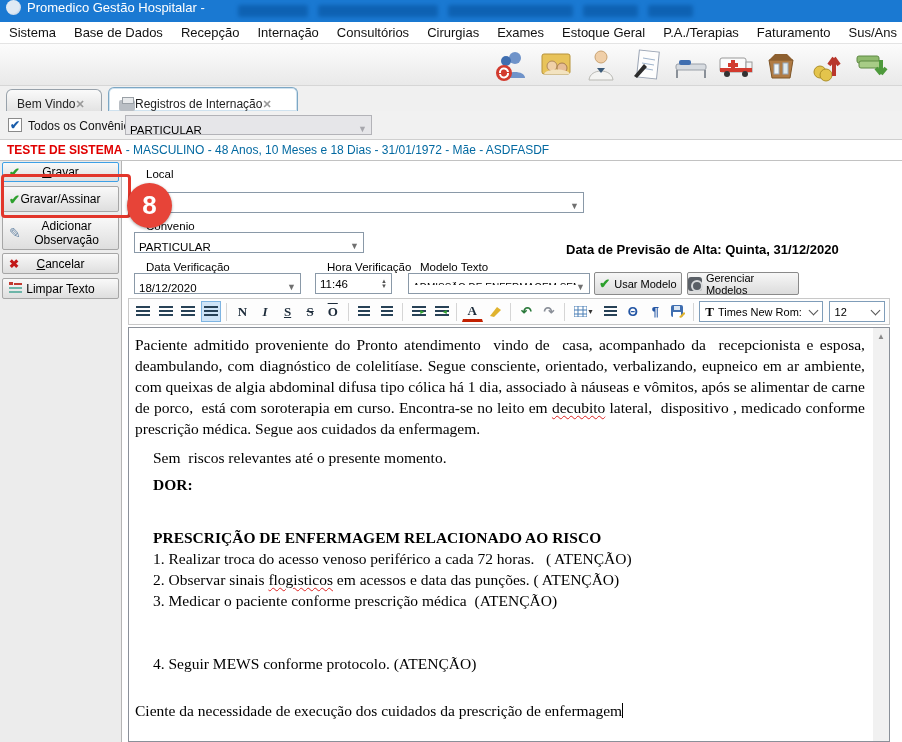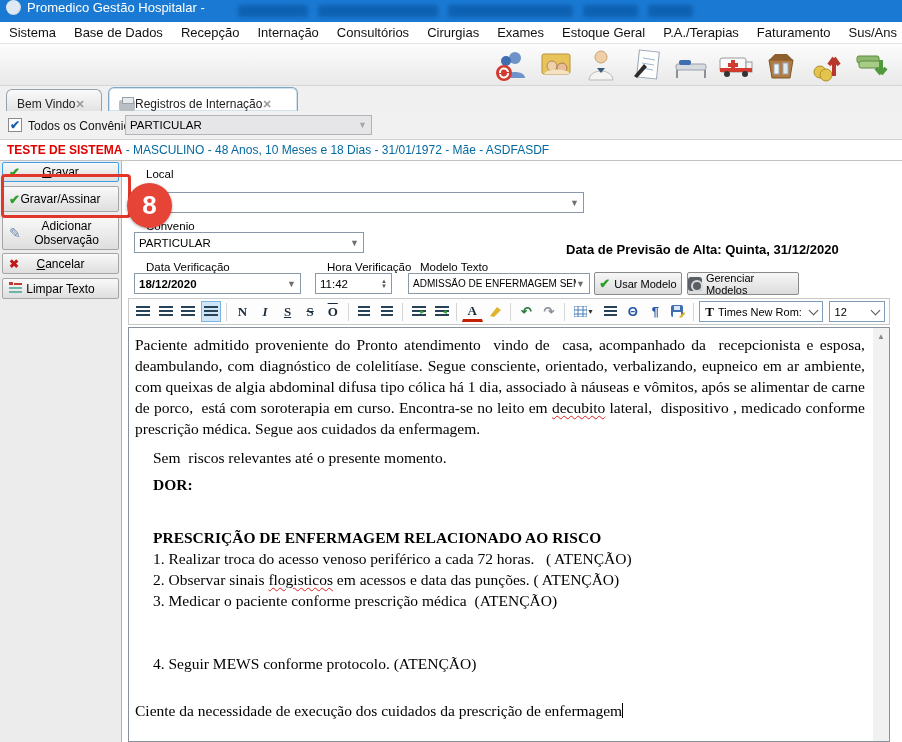--- a/index.html
+++ b/index.html
@@ -34,21 +34,21 @@
   .tab .close { color:#9a9a9a; font-size:11px; font-weight:bold; }
   .printer { width:16px; height:11px; background:#b9bec4; border-radius:2px; position:relative; }
   .printer:before { content:""; position:absolute; left:3px; top:-3px; width:10px; height:5px; background:#e8eaec; border:1px solid #9aa0a6; }
 
   
   .filterrow { position:absolute; left:0; top:111px; width:902px; height:28px; background:#f1f1f1; }
   .checkbox { position:absolute; left:8px; top:7px; width:14px; height:14px; background:#fff;
     border:1px solid #8a8a8a; font-size:12px; line-height:12px; text-align:center; color:#1b5eab; font-weight:bold; }
   .filterrow .lbl { position:absolute; left:28px; top:8px; font-size:12px; color:#111; }
   .combo { background:#fff; border:1px solid #8a99a8; font-size:11.5px; color:#000;
-    display:flex; align-items:center; padding:8px 4px; position:absolute; }
+    display:flex; padding:8px 4px; position:absolute; }
   .combo .arrow { margin-left:auto; color:#707070; font-size:9px; }
   .combo.disabled { background:#e6e6e9; border-color:#b3b3b8; }
   .combo.disabled .arrow { color:#a7a7ad; }
 
   
   .patientrow { position:absolute; left:0; top:139px; width:902px; height:22px; background:#fff;
     border-top:1px solid #cfcfcf; border-bottom:1px solid #c2c2c2; font-size:12px;
     display:flex; align-items:center; padding-left:7px; }
   .patientrow .pname { color:#e00000; font-weight:bold; }
   .patientrow .pdetails { color:#0369a1; white-space:pre; }
@@ -295,28 +295,28 @@
 
   <span class="flabel" style="left:12px;top:59px;">Convenio</span>
   <div class="combo" style="left:12px;top:71px;width:230px;height:21px;">
     <span>PARTICULAR</span>
     <span class="arrow">▼</span>
   </div>
 
   <span class="boldinfo" style="left:444px;top:81px;">Data de Previsão de Alta: Quinta, 31/12/2020</span>
 
   <span class="flabel" style="left:12px;top:100px;">Data Verificação</span>
-  <div class="combo" style="left:12px;top:112px;width:167px;height:21px;font-weight:bold;">
+  <div class="combo" style="left:12px;top:112px;width:167px;height:21px;">
     <span>18/12/2020</span>
     <span class="arrow">▼</span>
   </div>
 
   <span class="flabel" style="left:193px;top:100px;">Hora Verificação</span>
   <div class="spin" style="left:193px;top:112px;width:77px;height:21px;">
-    <span>11:42</span>
+    <span>11:46</span>
     <span class="updown">
         <span>▲</span>
         <span>▼</span>
       </span>
   </div>
 
   <span class="flabel" style="left:286px;top:100px;">Modelo Texto</span>
   <div class="combo" style="left:286px;top:112px;width:182px;height:21px;font-size:10px;">
     <span style="overflow:hidden;white-space:nowrap;">ADMISSÃO DE ENFERMAGEM SEM RISCOS</span>
     <span class="arrow">▼</span>

